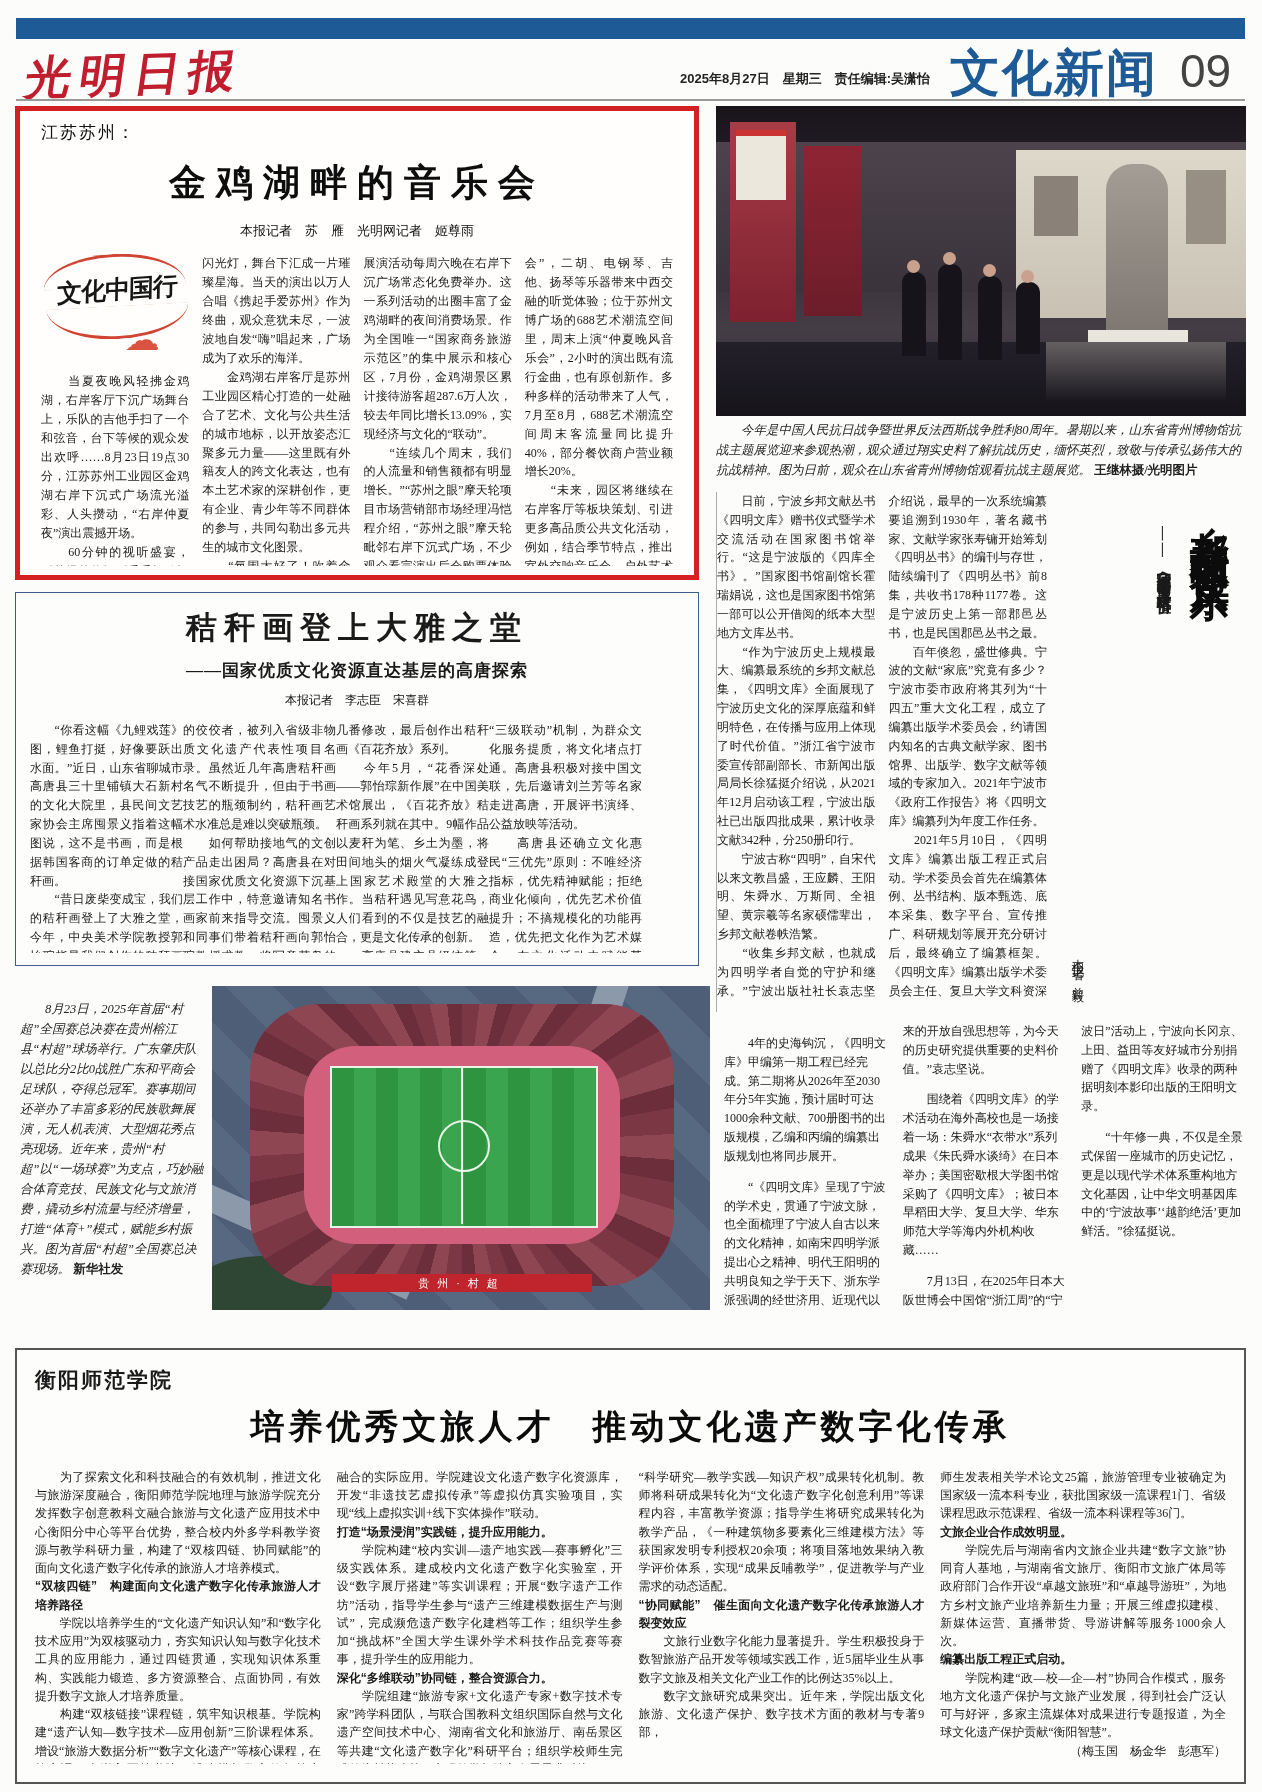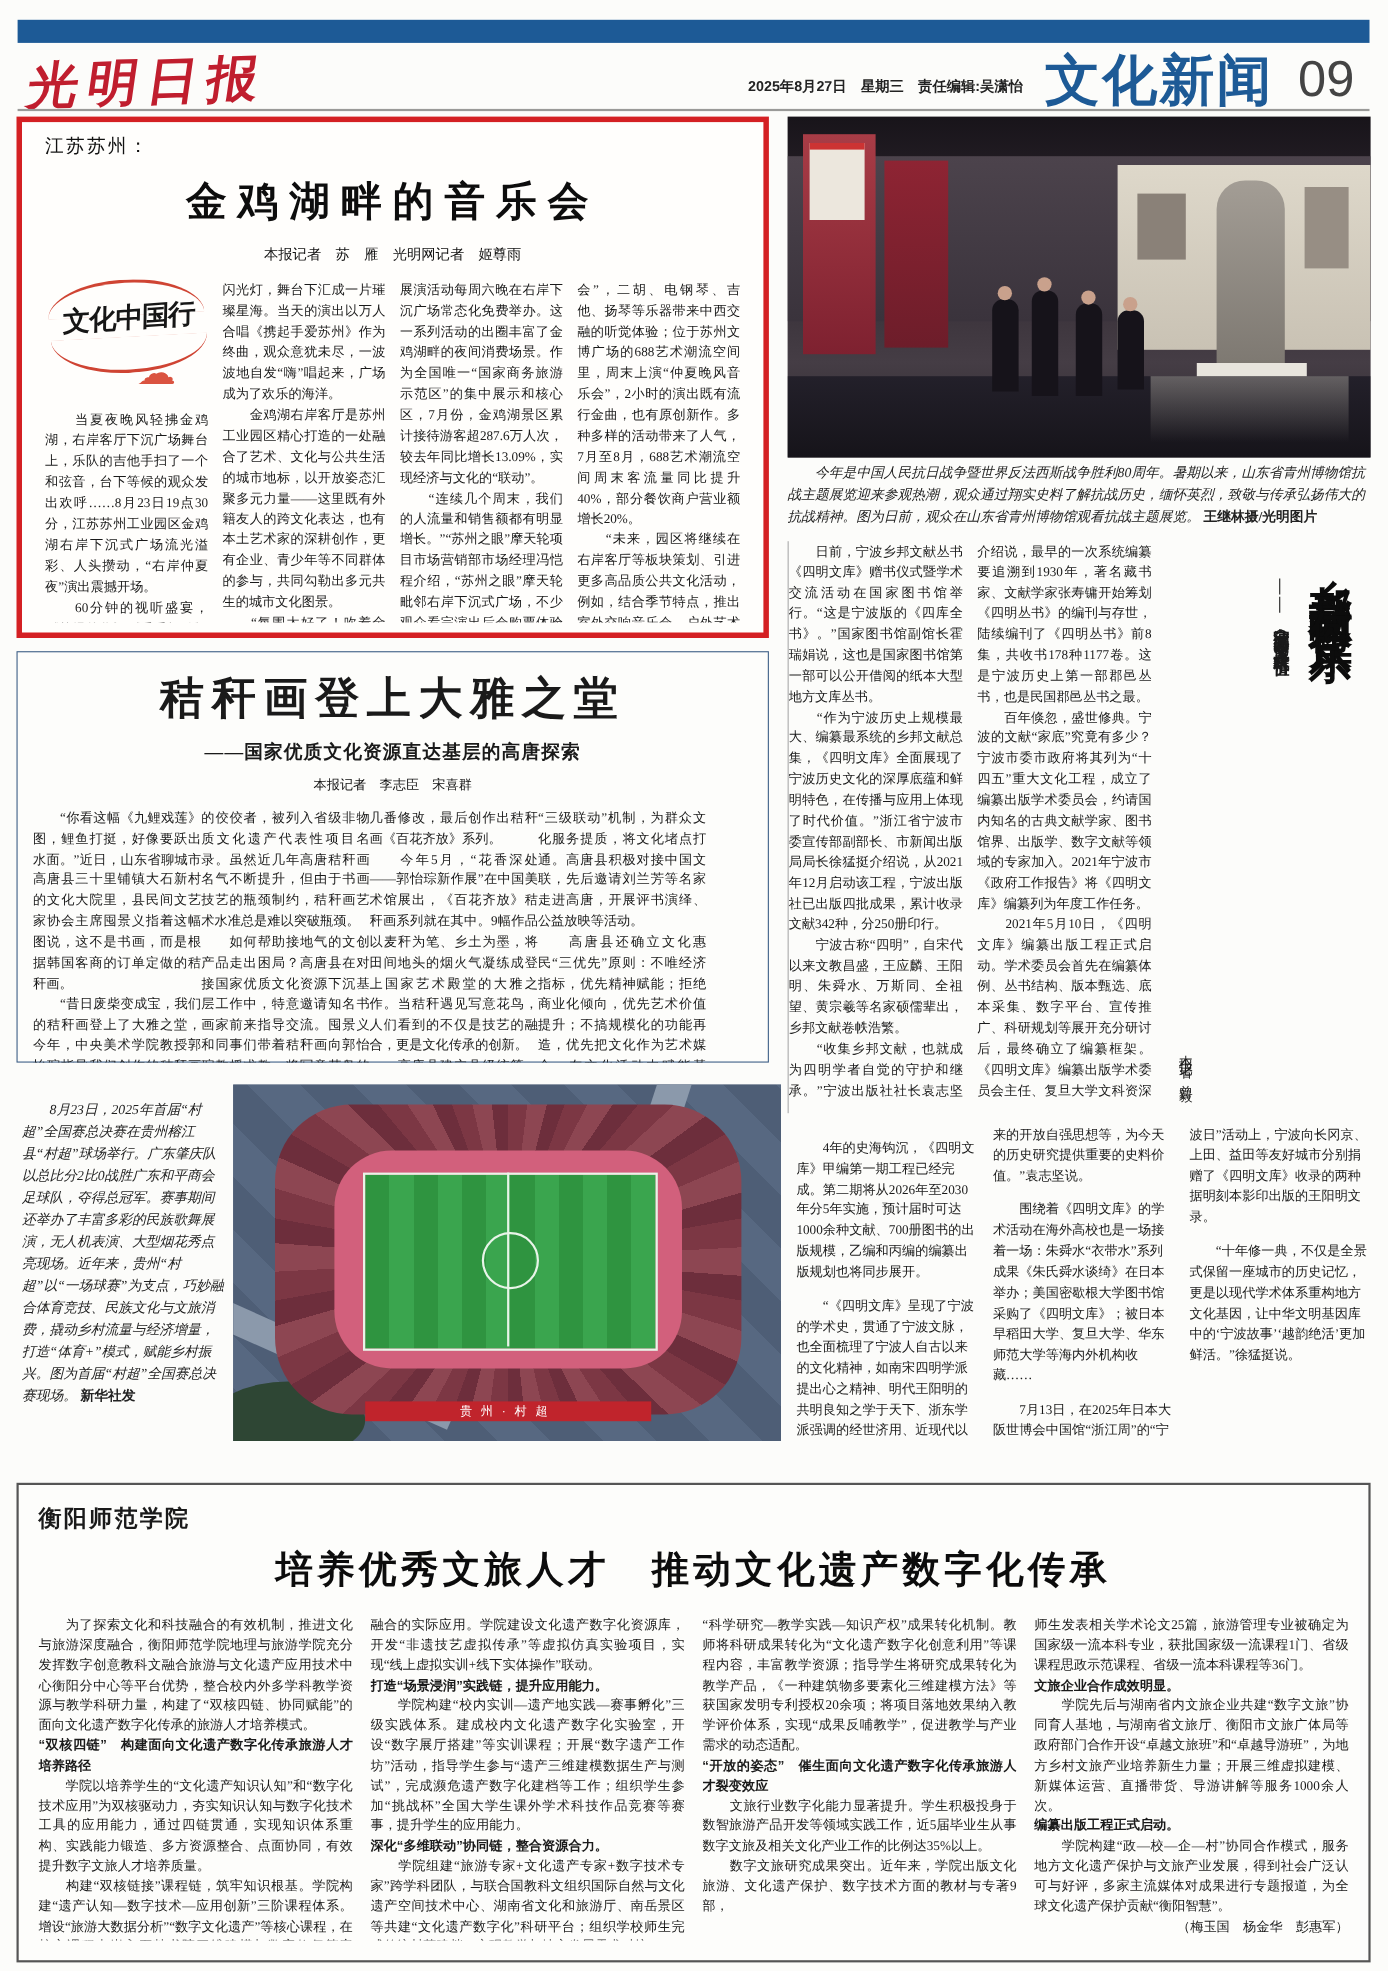--- a/index.html
+++ b/index.html
@@ -27,21 +27,21 @@
   .stamp{position:relative;width:150px;height:112px;margin-bottom:6px;}
   .stamp-arc{position:absolute;width:142px;height:30px;}
   .stamp-arc.t{left:2px;top:0;border-top:3px solid #cf4433;border-radius:50% 50% 0 0/100% 100% 0 0;transform:rotate(-3deg);}
   .stamp-arc.b{left:6px;top:52px;border-bottom:3px solid #cf4433;border-radius:0 0 50% 50%/0 0 100% 100%;transform:rotate(-3deg);}
   .stamp-text{position:absolute;left:4px;top:16px;width:144px;text-align:center;font-size:25px;font-weight:900;
               transform:rotate(-4deg) skewX(-5deg);letter-spacing:-1px;color:#161616;}
   .stamp-cloud{position:absolute;left:86px;top:62px;font-size:30px;color:#da5340;
                font-family:"DejaVu Sans",sans-serif;transform:scaleX(1.2);}
   
   .gt-box{left:15px;top:592px;width:684px;height:374px;border:1px solid #3c5e86;background:#fdfdfb;padding:10px 14px;box-sizing:border-box;}
-  .gt-title{text-align:center;font-size:40px;font-weight:bold;letter-spacing:7px;margin-top:4px;}
+  .gt-title{text-align:center;font-size:31px;font-weight:bold;letter-spacing:7px;margin-top:4px;}
   .gt-sub{text-align:center;font-size:17px;font-weight:bold;margin-top:10px;letter-spacing:1px;}
   .gt-byline{text-align:center;font-size:12px;margin-top:10px;}
   .gt-body{display:flex;margin-top:12px;height:232px;overflow:hidden;}
   .gt-col{width:153px;font-size:12px;line-height:1.57;overflow:hidden;}
   
   .photo-museum{left:716px;top:106px;width:530px;height:310px;overflow:hidden;
                 background:linear-gradient(180deg,#18141a 0%,#332b33 40%,#453d45 72%,#2c282e 100%);}
   .pm-backwall{position:absolute;left:0;top:36px;width:530px;height:150px;background:linear-gradient(180deg,#4c434c,#3a333c);}
   .pm-redpanel1{position:absolute;left:14px;top:16px;width:66px;height:200px;background:linear-gradient(180deg,#a83c46,#7e2130);}
   .pm-redpanel2{position:absolute;left:88px;top:40px;width:58px;height:170px;background:linear-gradient(180deg,#8e2433,#6d1d2a);}
@@ -233,21 +233,21 @@
         </div>
       <div class="hy-col">
           <p>融合的实际应用。学院建设文化遗产数字化资源库，开发“非遗技艺虚拟传承”等虚拟仿真实验项目，实现“线上虚拟实训+线下实体操作”联动。</p>
           <p class="bold-sub">打造“场景浸润”实践链，提升应用能力。</p>
           <p>　　学院构建“校内实训—遗产地实践—赛事孵化”三级实践体系。建成校内文化遗产数字化实验室，开设“数字展厅搭建”等实训课程；开展“数字遗产工作坊”活动，指导学生参与“遗产三维建模数据生产与测试”，完成濒危遗产数字化建档等工作；组织学生参加“挑战杯”全国大学生课外学术科技作品竞赛等赛事，提升学生的应用能力。</p>
           <p class="bold-sub">深化“多维联动”协同链，整合资源合力。</p>
           <p>　　学院组建“旅游专家+文化遗产专家+数字技术专家”跨学科团队，与联合国教科文组织国际自然与文化遗产空间技术中心、湖南省文化和旅游厅、南岳景区等共建“文化遗产数字化”科研平台；组织学校师生完成传统村落建档，实现教学与地方发展需求对接。</p>
         </div>
       <div class="hy-col">
           <p>“科学研究—教学实践—知识产权”成果转化机制。教师将科研成果转化为“文化遗产数字化创意利用”等课程内容，丰富教学资源；指导学生将研究成果转化为教学产品，《一种建筑物多要素化三维建模方法》等获国家发明专利授权20余项；将项目落地效果纳入教学评价体系，实现“成果反哺教学”，促进教学与产业需求的动态适配。</p>
-          <p class="bold-sub">“开放的姿态”　催生面向文化遗产数字化传承旅游人才裂变效应</p>
+          <p class="bold-sub">“协同赋能”　催生面向文化遗产数字化传承旅游人才裂变效应</p>
           <p>　　文旅行业数字化能力显著提升。学生积极投身于数智旅游产品开发等领域实践工作，近5届毕业生从事数字文旅及相关文化产业工作的比例达35%以上。</p>
           <p>　　数字文旅研究成果突出。近年来，学院出版文化旅游、文化遗产保护、数字技术方面的教材与专著9部，</p>
         </div>
       <div class="hy-col">
           <p>师生发表相关学术论文25篇，旅游管理专业被确定为国家级一流本科专业，获批国家级一流课程1门、省级课程思政示范课程、省级一流本科课程等36门。</p>
           <p class="bold-sub">文旅企业合作成效明显。</p>
           <p>　　学院先后与湖南省内文旅企业共建“数字文旅”协同育人基地，与湖南省文旅厅、衡阳市文旅广体局等政府部门合作开设“卓越文旅班”和“卓越导游班”，为地方乡村文旅产业培养新生力量；开展三维虚拟建模、新媒体运营、直播带货、导游讲解等服务1000余人次。</p>
           <p class="bold-sub">编纂出版工程正式启动。</p>
           <p>　　学院构建“政—校—企—村”协同合作模式，服务地方文化遗产保护与文旅产业发展，得到社会广泛认可与好评，多家主流媒体对成果进行专题报道，为全球文化遗产保护贡献“衡阳智慧”。</p>
           <p class="sig">（梅玉国　杨金华　彭惠军）</p>

